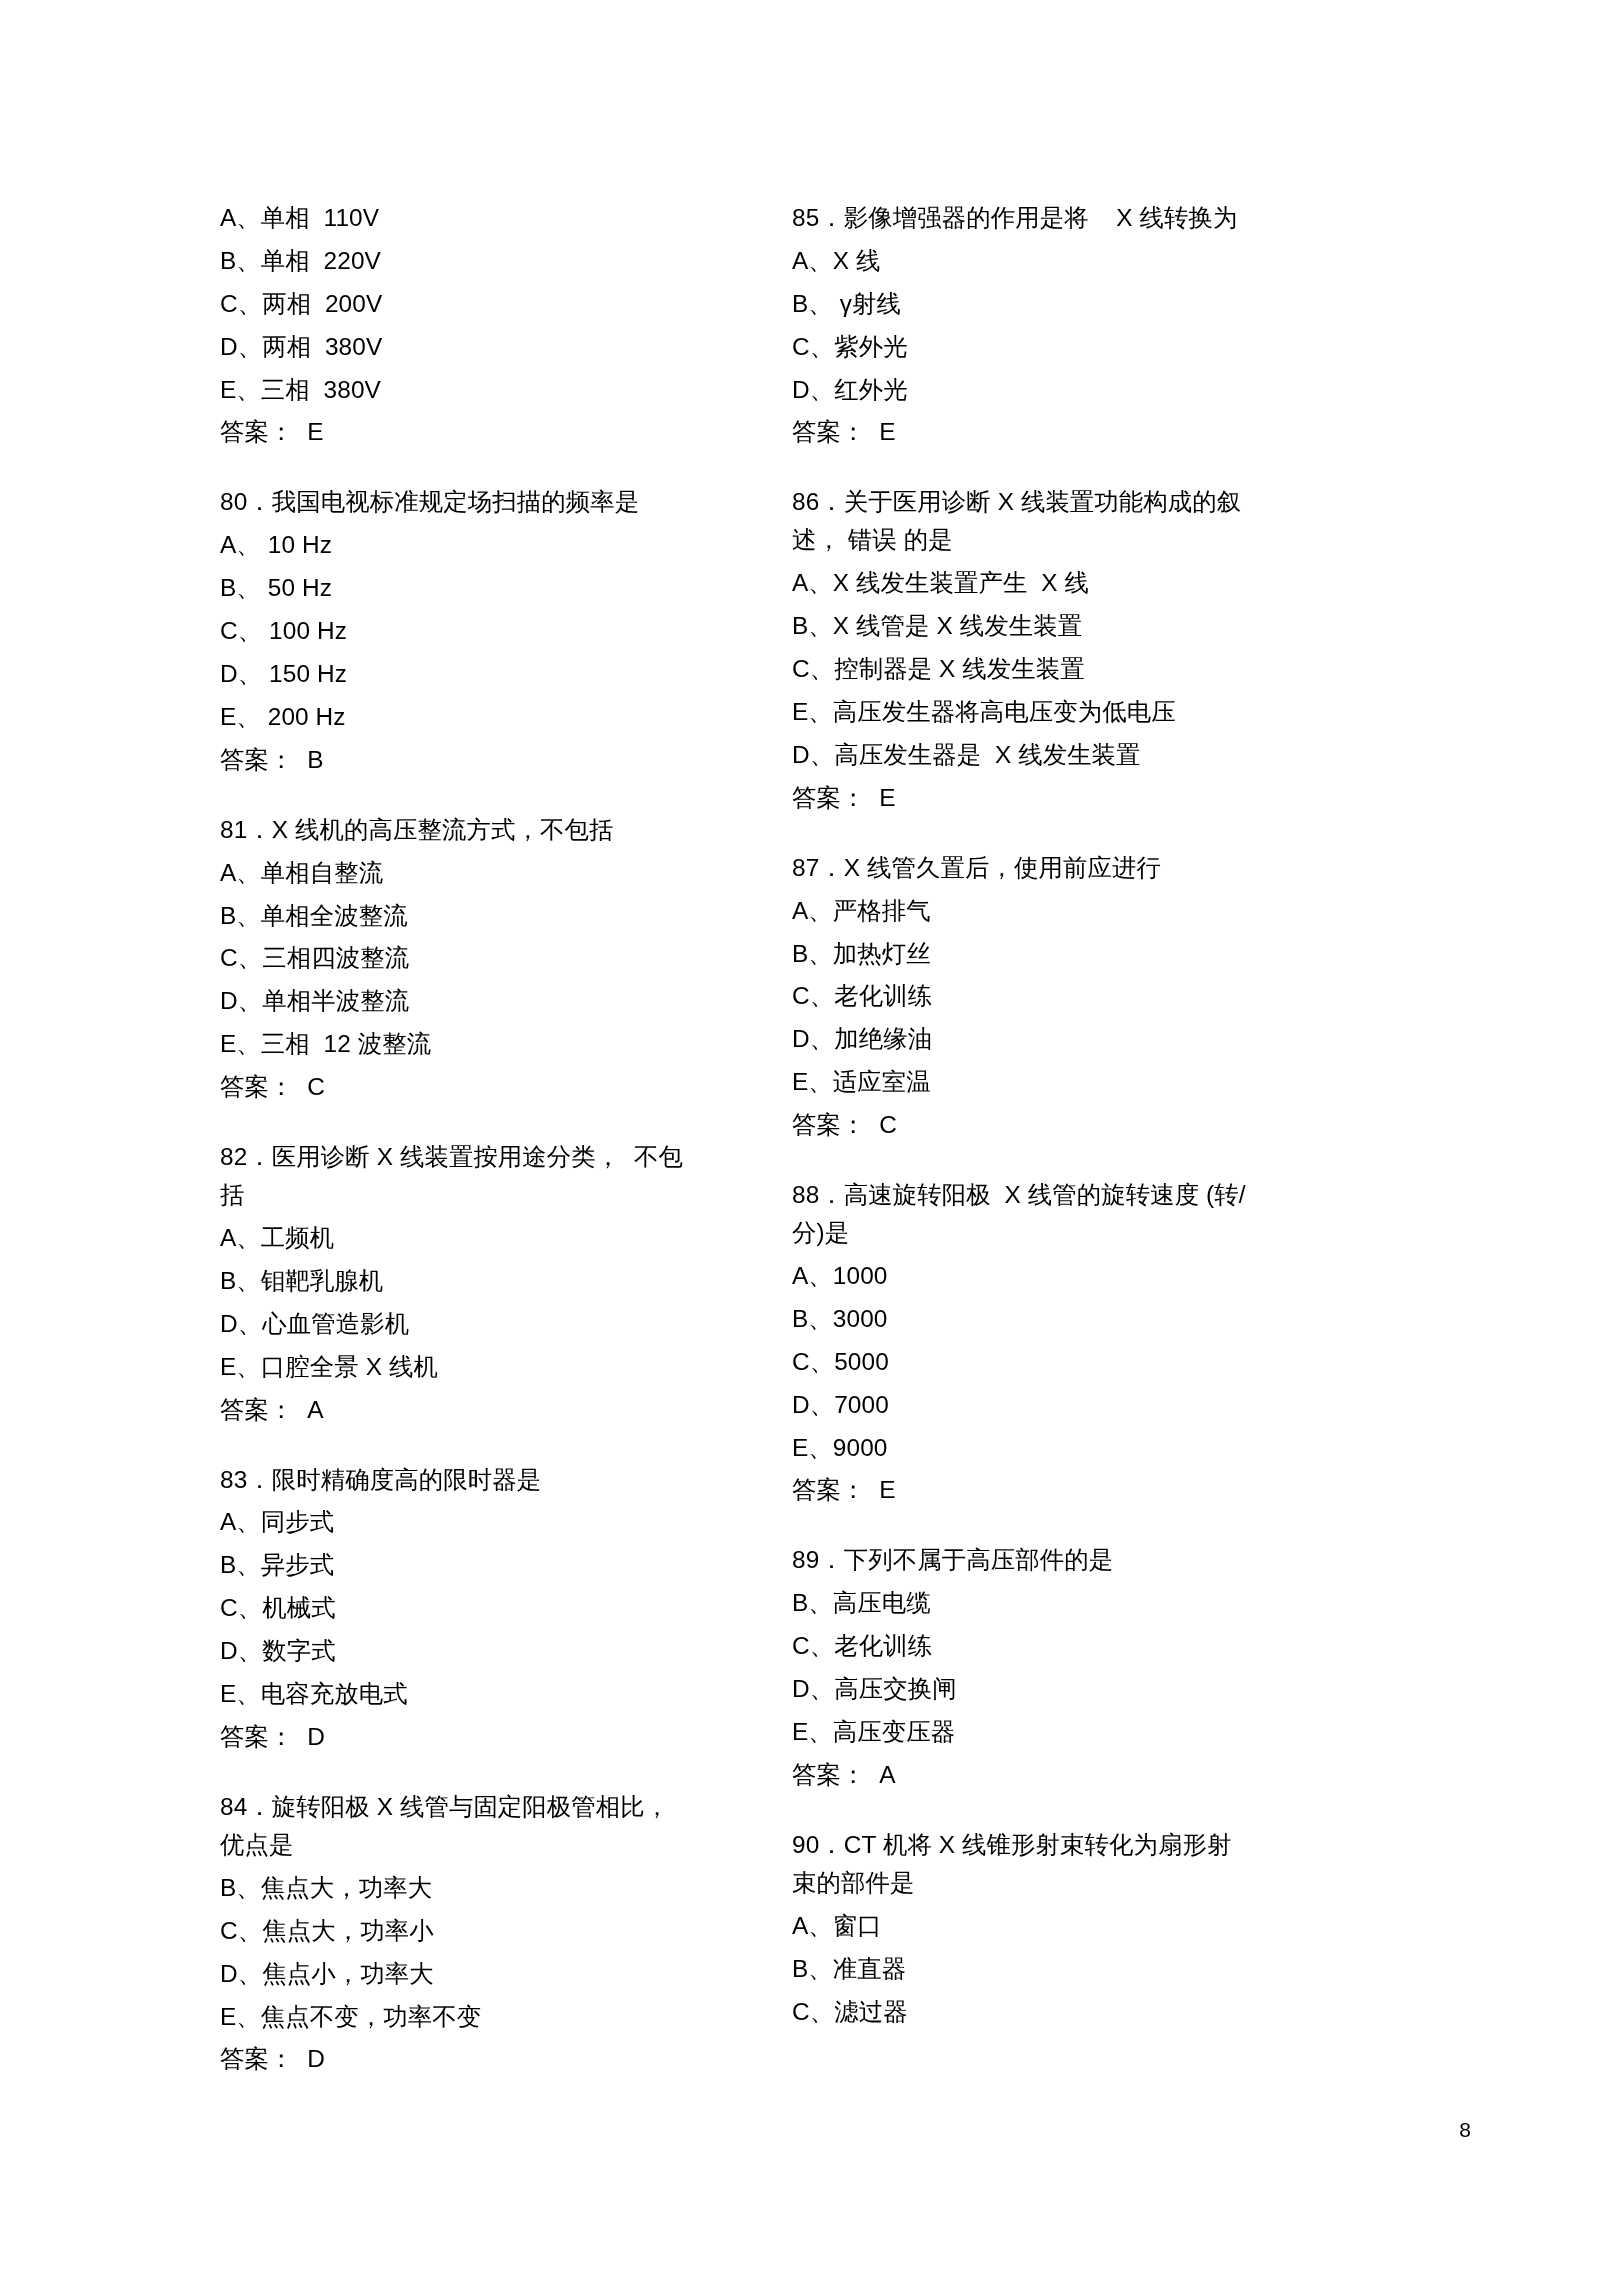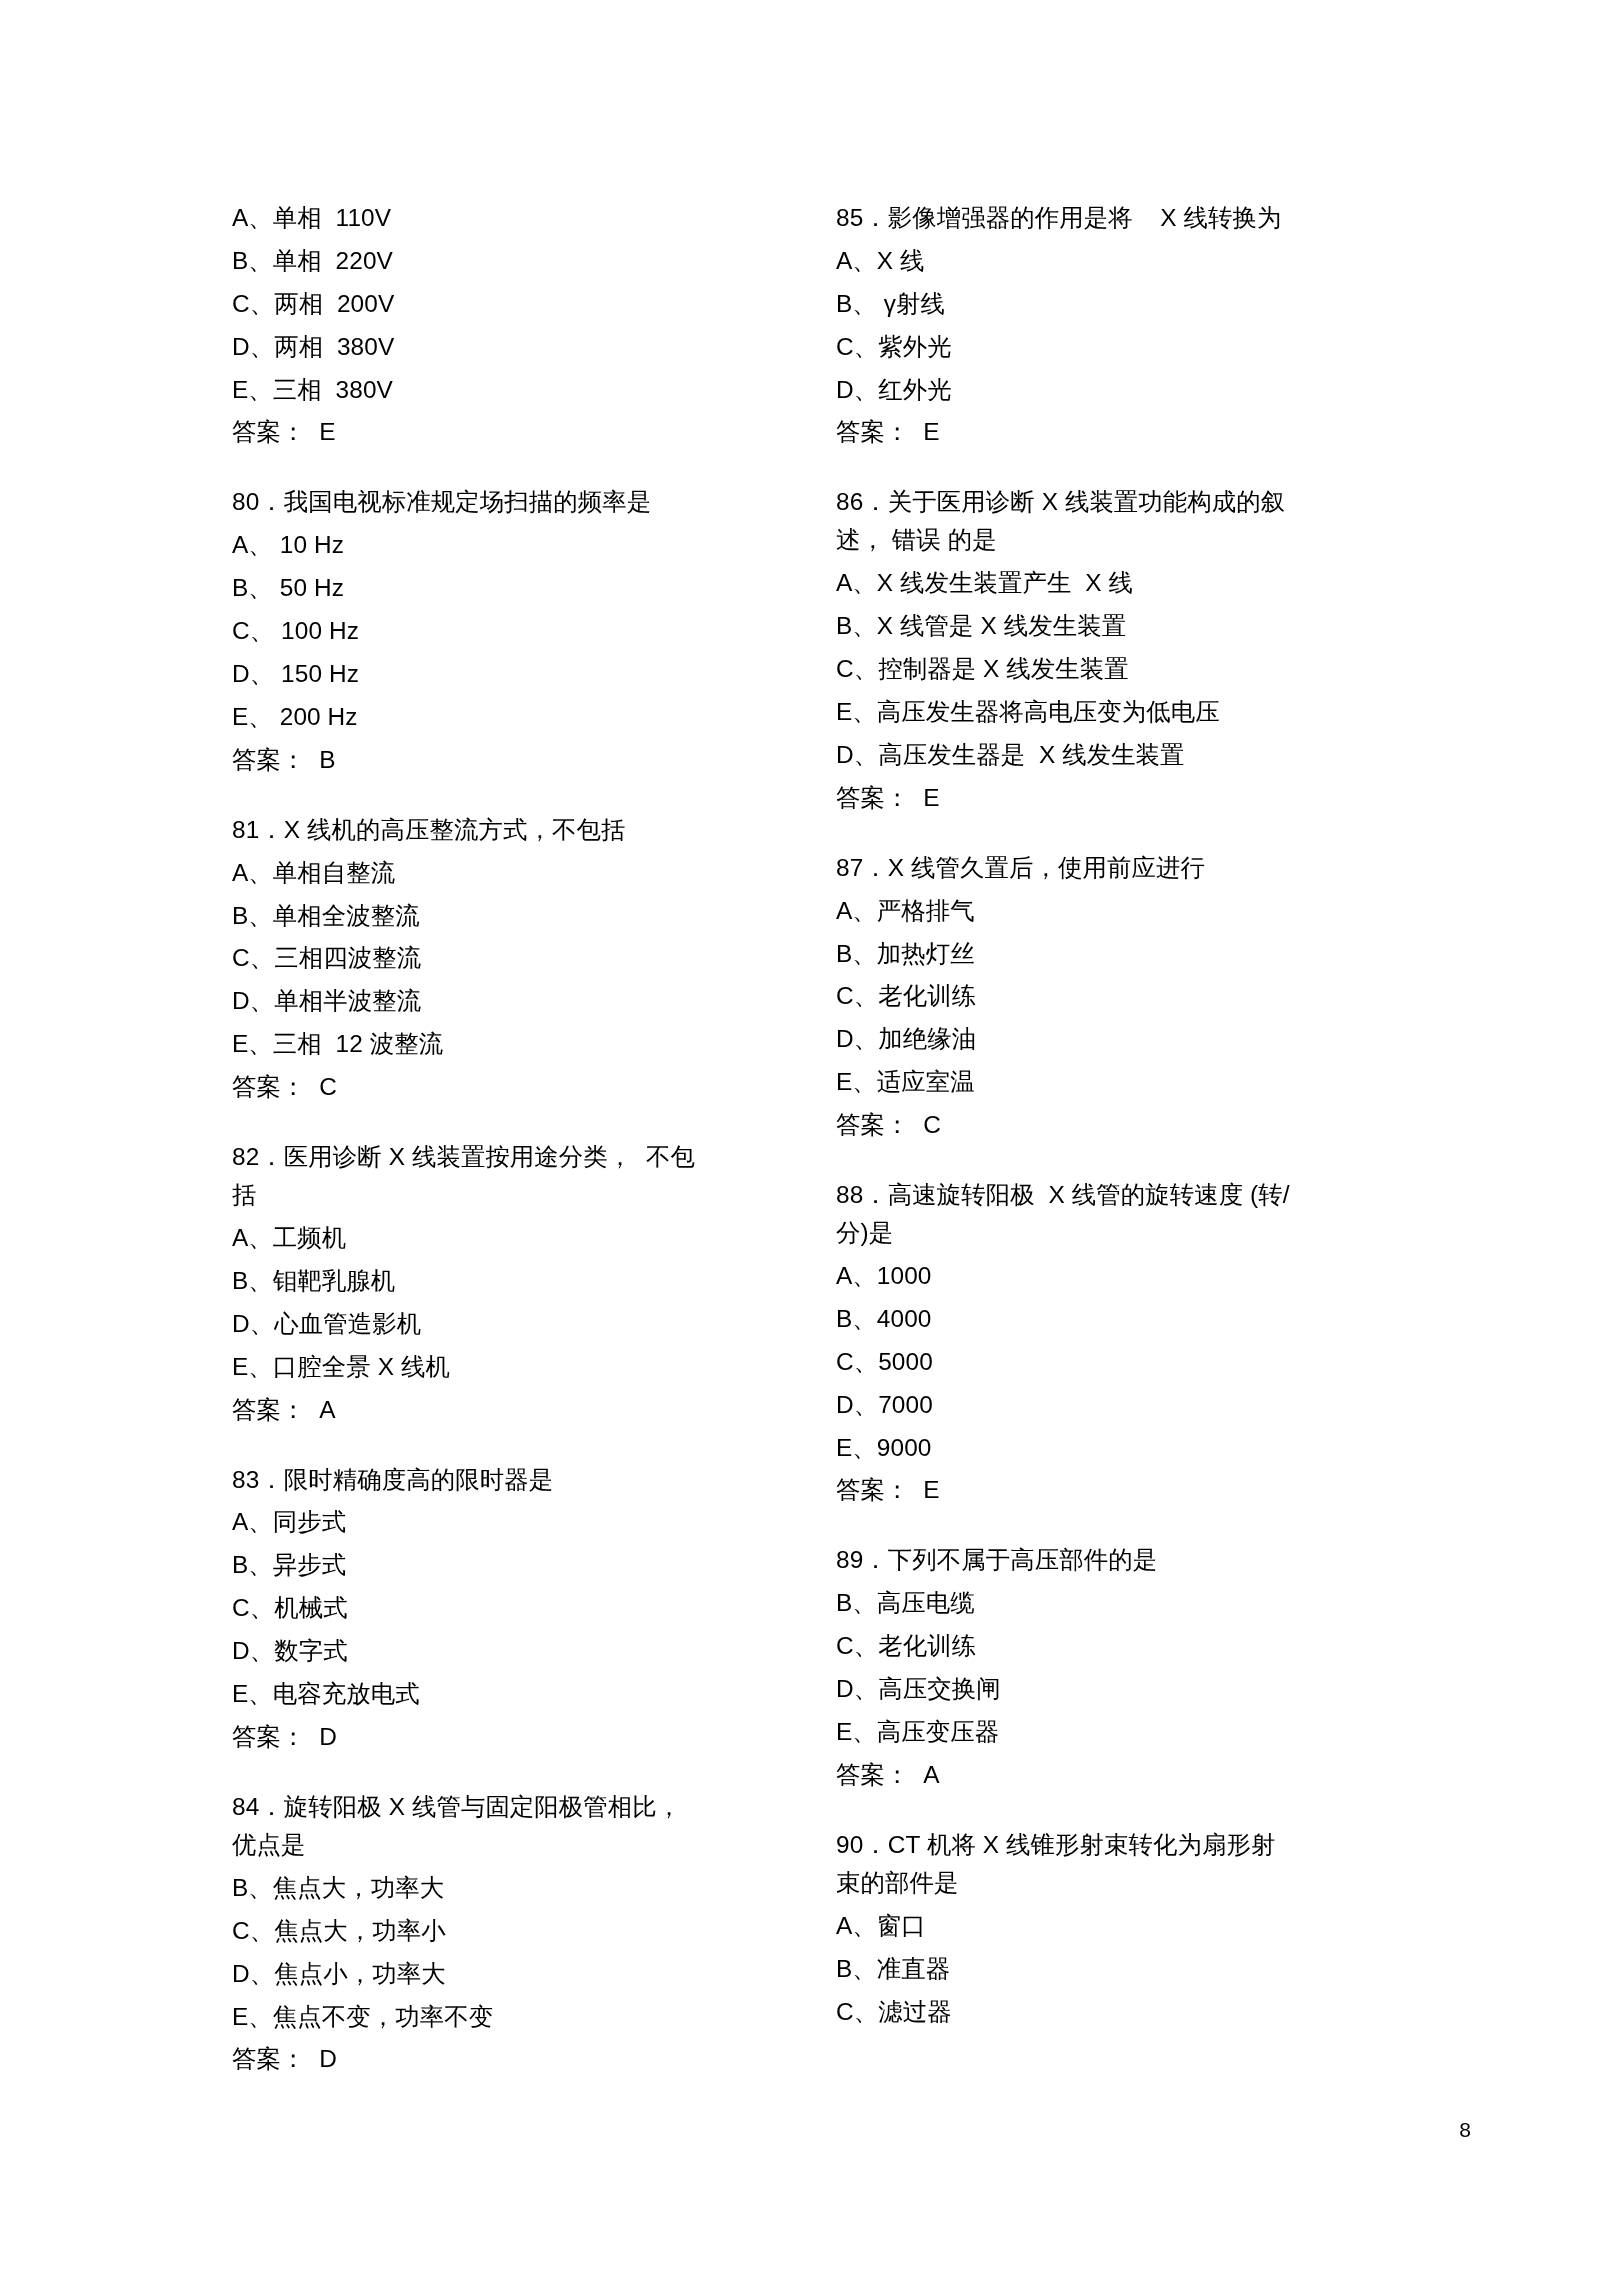--- a/index.html
+++ b/index.html
@@ -14,27 +14,27 @@
   .page {
     position: relative;
     width: 1622px;
     height: 2295px;
     background: #ffffff;
     box-sizing: border-box;
     overflow: hidden;
   }
   .content {
     position: absolute;
-    left: 232px;
+    left: 220px;
     top: 199px;
     width: 1203px;
     display: flex;
     flex-direction: row;
     align-items: flex-start;
-    gap: 67px;
+    gap: 35px;
   }
   .column {
     width: 537px;
     flex: 0 0 537px;
   }
   .col-right {
     width: 592px;
     flex: 0 0 592px;
   }
   .qblock {
@@ -166,21 +166,21 @@
         <div class="line opt">C、老化训练</div>
         <div class="line opt">D、加绝缘油</div>
         <div class="line opt">E、适应室温</div>
         <div class="line ans">答案：  C</div>
       </div>
 
       <div class="qblock">
         <div class="line stem">88．高速旋转阳极  X 线管的旋转速度 (转/
 分)是</div>
         <div class="line opt">A、1000</div>
-        <div class="line opt">B、4000</div>
+        <div class="line opt">B、3000</div>
         <div class="line opt">C、5000</div>
         <div class="line opt">D、7000</div>
         <div class="line opt">E、9000</div>
         <div class="line ans">答案：  E</div>
       </div>
 
       <div class="qblock">
         <div class="line stem">89．下列不属于高压部件的是</div>
         <div class="line opt">B、高压电缆</div>
         <div class="line opt">C、老化训练</div>

